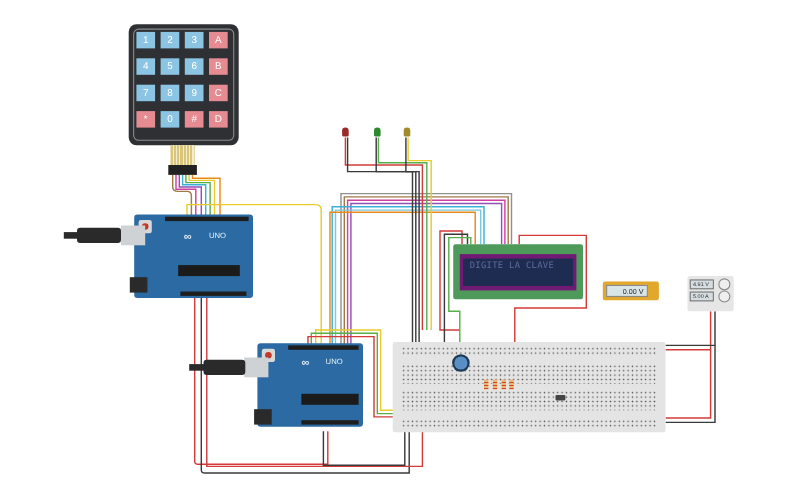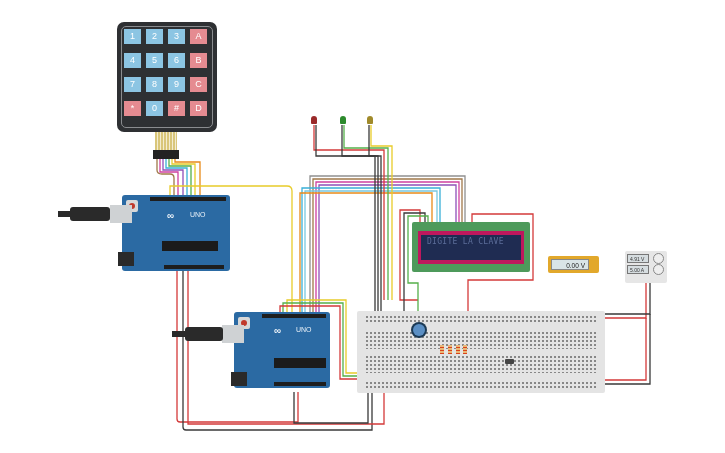--- a/index.html
+++ b/index.html
@@ -19,21 +19,21 @@
   .usb{background:#cfd2d4;}
   .usb-cable{background:#2a2a2a;}
   .reset{background:#d8d8d8;border-radius:2px;}
   .reset::after{content:"";position:absolute;left:3px;top:3px;width:6px;height:6px;border-radius:50%;background:#c0392b;}
   .header{background:#1e1e1e;}
   
   .bb{left:357px;top:311px;width:248px;height:82px;background:#e4e4e4;border-radius:2px;}
   .holes{position:absolute;background-image:radial-gradient(#555 0.6px,transparent 0.9px);background-size:4px 4px;}
   
   .lcd{left:412px;top:222px;width:118px;height:50px;background:#4e9a5b;border-radius:2px;}
-  .lcd-screen{position:absolute;left:6px;top:9px;width:106px;height:33px;background:#be185d;}
+  .lcd-screen{position:absolute;left:6px;top:9px;width:106px;height:33px;background:#701a75;}
   .lcd-inner{position:absolute;left:3px;top:4px;width:100px;height:25px;background:#1f2c52;color:#5c6d99;font-family:"DejaVu Sans Mono",monospace;font-size:8px;line-height:14px;padding-left:6px;box-sizing:border-box;letter-spacing:0.3px;}
   
   .meter{left:548px;top:256px;width:51px;height:17px;background:#e2a82b;border-radius:2px;}
   .meter-disp{position:absolute;left:3px;top:3px;width:38px;height:11px;background:#d9e4e7;border:1px solid #888;font-size:6.5px;text-align:right;line-height:11px;padding-right:3px;box-sizing:border-box;color:#222;}
   
   .psu{left:625px;top:251px;width:42px;height:32px;background:#e6e6e6;border-radius:2px;}
   .psu-disp{position:absolute;left:2px;width:22px;height:9px;background:#d6dde0;border:1px solid #777;font-size:5px;line-height:9px;padding-left:2px;box-sizing:border-box;color:#333;}
   .psu-knob{position:absolute;width:9px;height:9px;border-radius:50%;border:1px solid #888;background:#eee;}
   
   .led{width:6px;height:8px;border-radius:3px 3px 1px 1px;}

